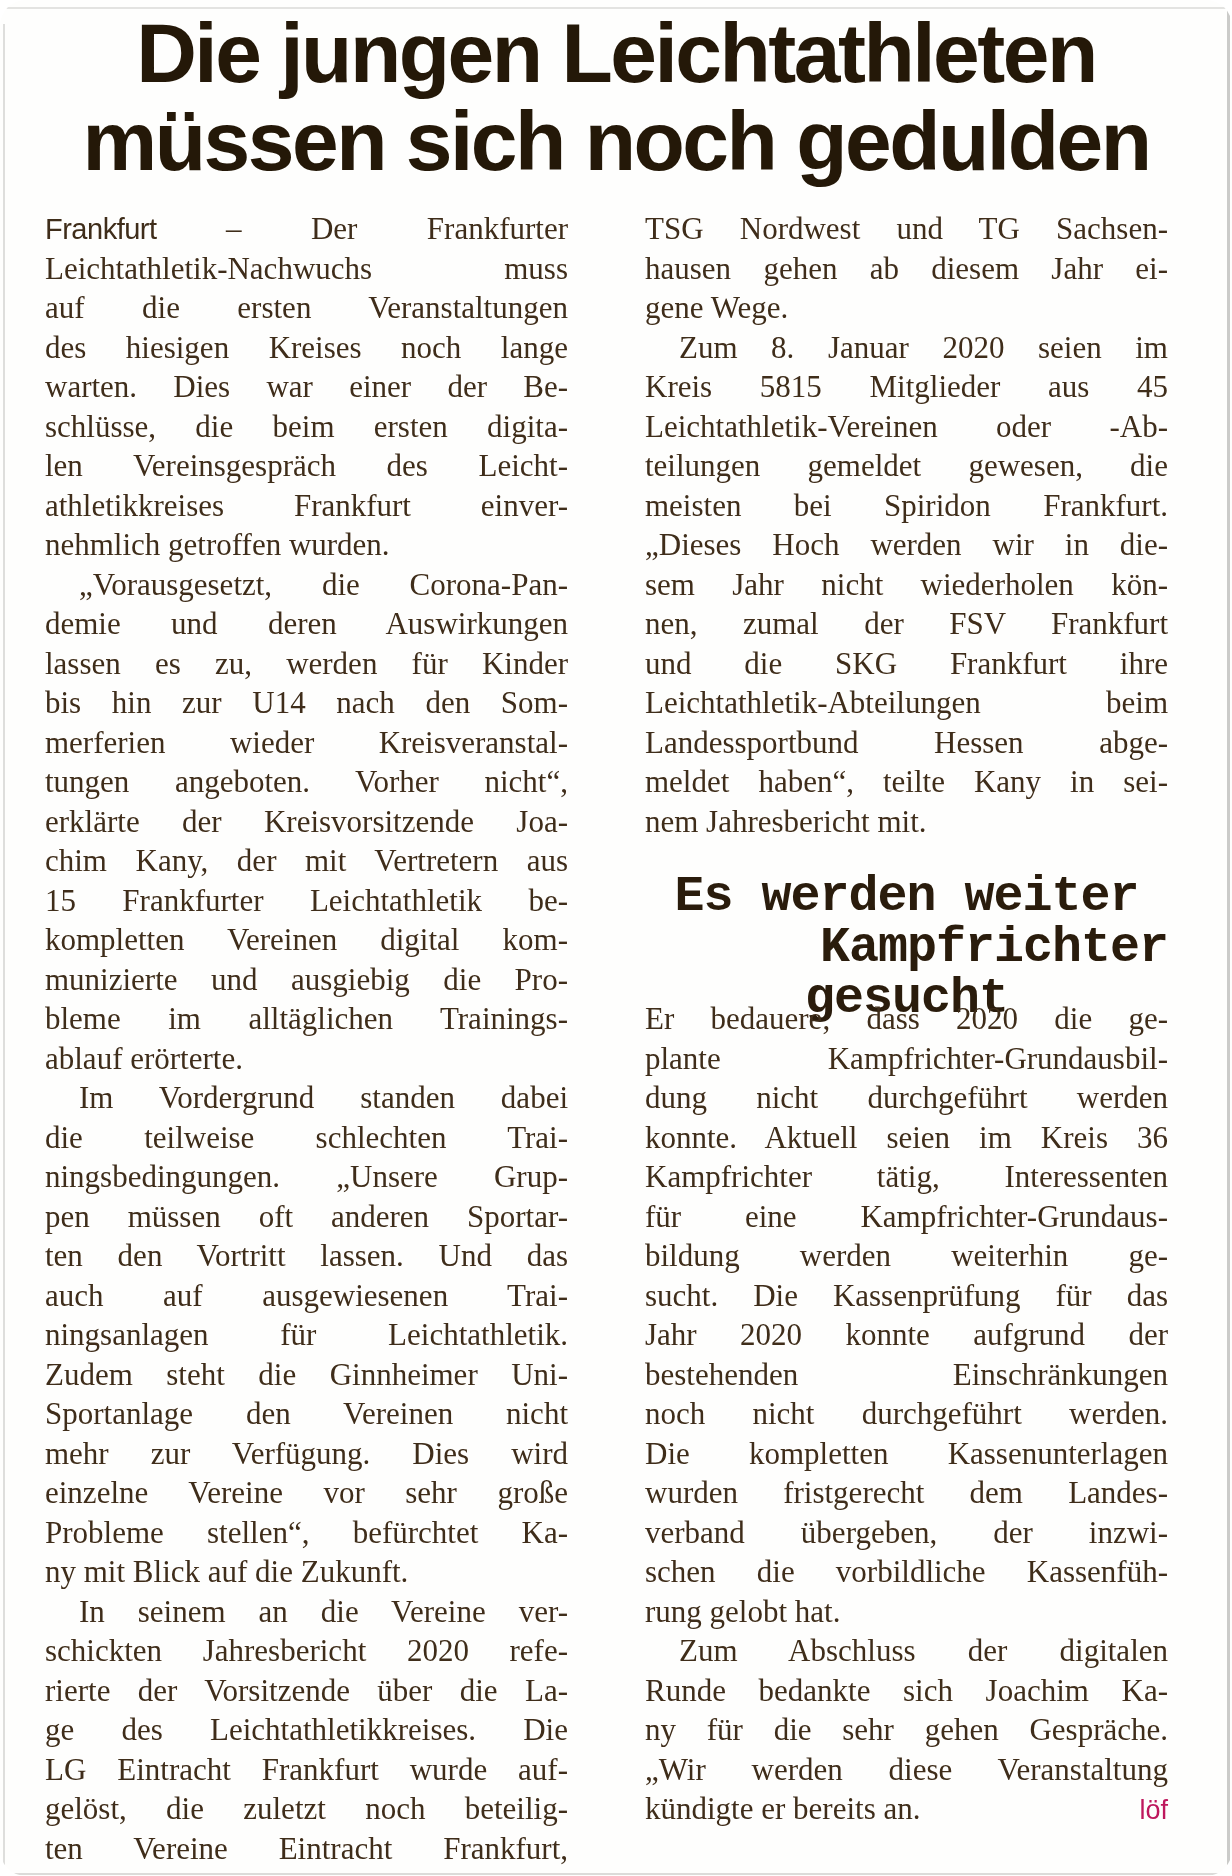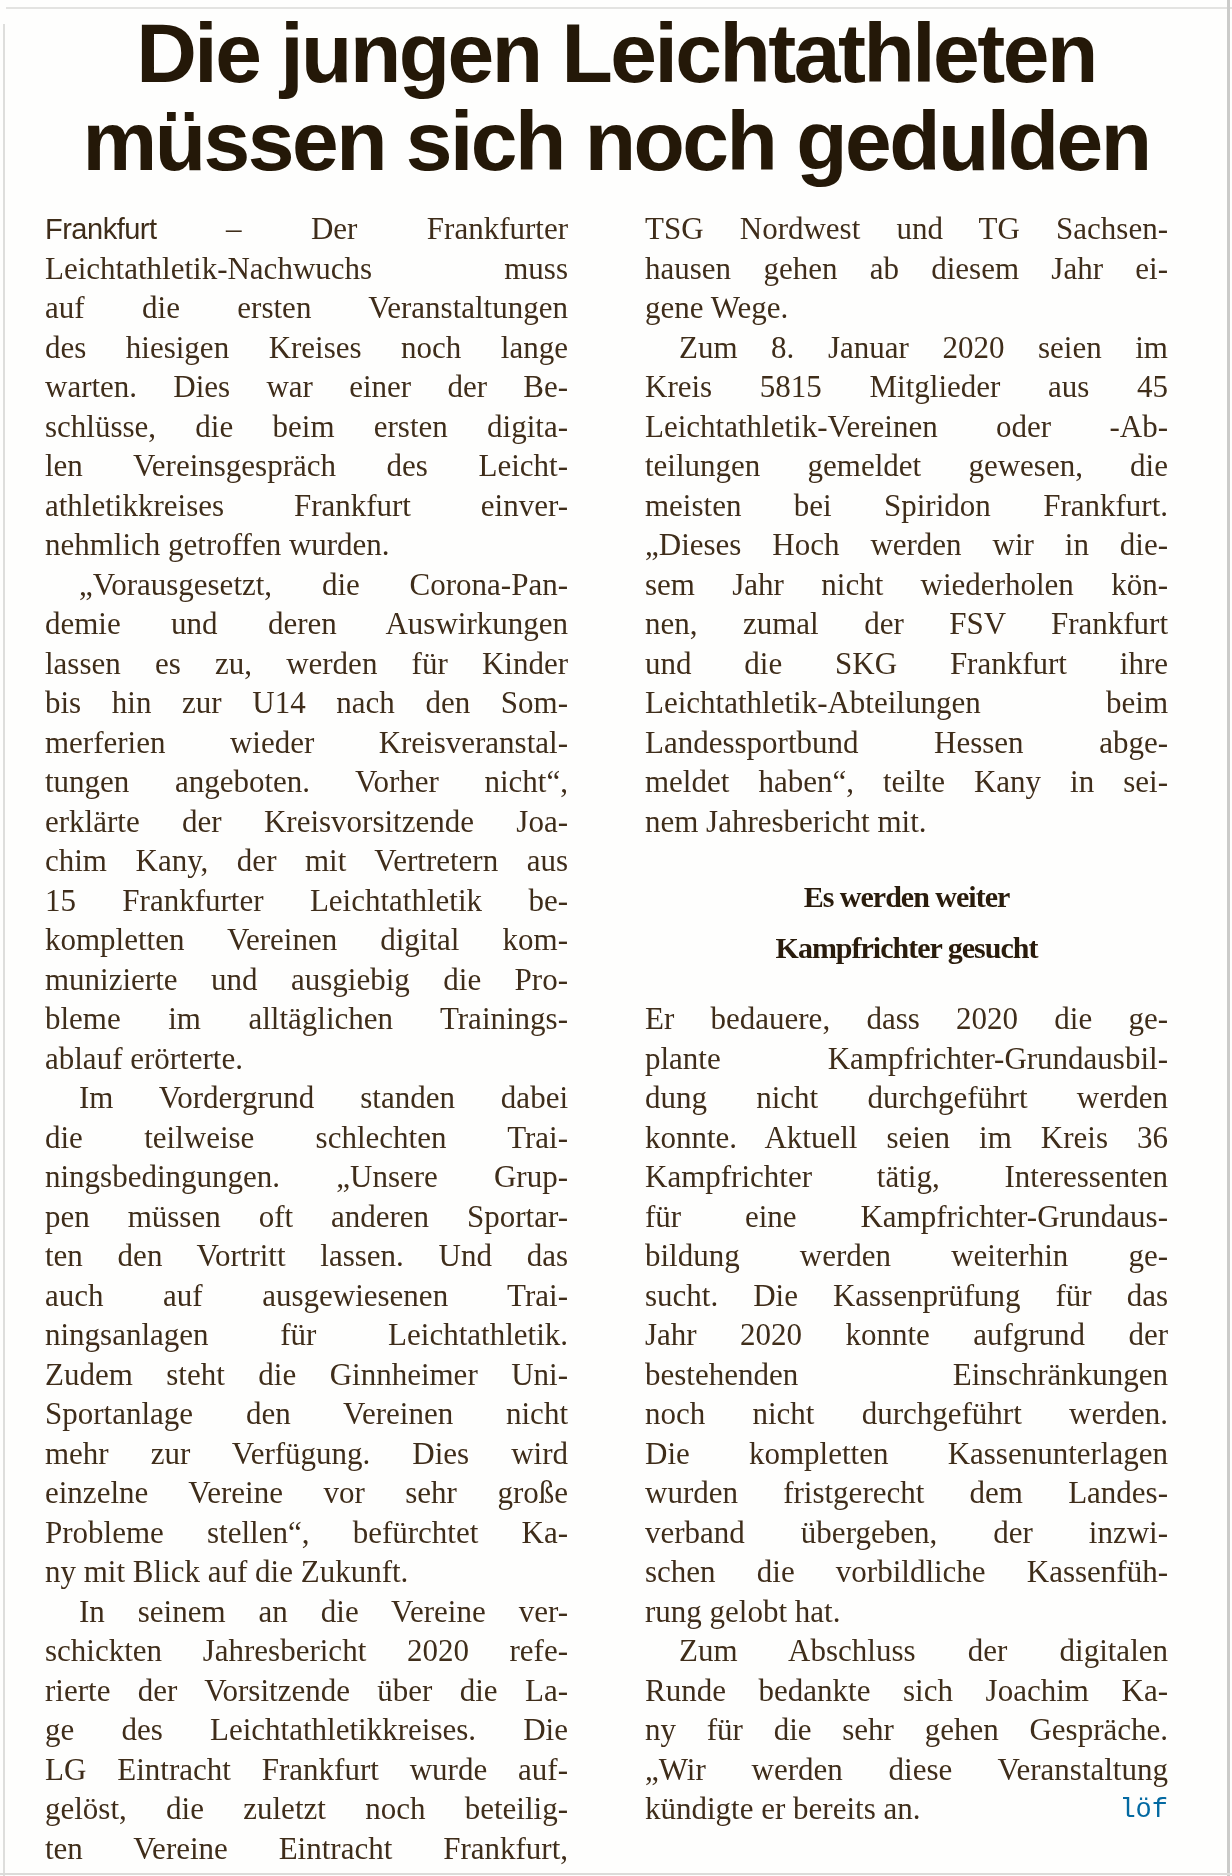--- a/index.html
+++ b/index.html
@@ -48,44 +48,44 @@
 
   .lead {
     font-family:"Liberation Sans", sans-serif;
     font-weight:normal;
     font-size:29px;
     letter-spacing:-0.5px;
   }
 
   .byline {
     position:absolute; right:0; bottom:1px;
-    font-family:Liberation Mono, monospace;
+    font-family:Liberation Sans, sans-serif;
     font-size:27px;
     line-height:36px;
-    color:#0369a1;
+    color:#be185d;
   }
 
   .subhead {
     height:158px;
     box-sizing:border-box;
     padding-top:30px;
     text-align:right;
     text-align-last:center;
-    font-family:Liberation Serif, serif;
+    font-family:Liberation Mono, monospace;
     font-weight:bold;
-    font-size:30px;
+    font-size:50px;
     line-height:51px;
     letter-spacing:-1px;
     color:var(--subhead-ink, #2a1c0c);
   }
 </style>
 </head>
 <body>
 
-<div class="page" style="background: rgb(254, 254, 253);">
+<div class="page" style="background: rgb(254, 254, 253); border-radius: 26px;">
   <div class="scan scan-top"></div>
   <div class="scan scan-left"></div>
   <div class="scan scan-right"></div>
   <div class="scan scan-bottom"></div>
 
   <h1 class="headline">
     <div>Die jungen Leichtathleten</div>
     <div>müssen sich noch gedulden</div>
   </h1>
 

